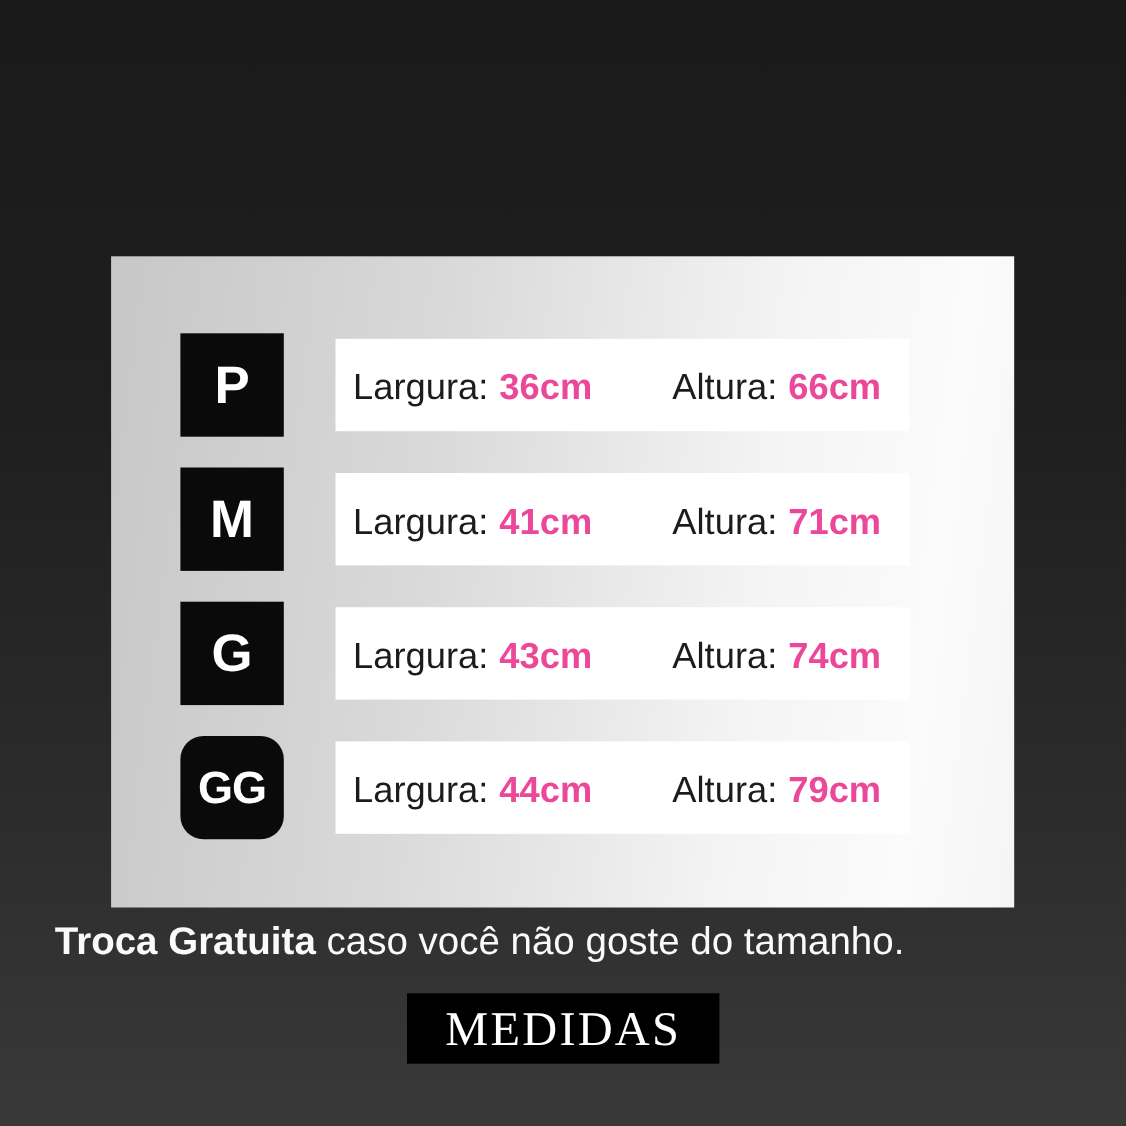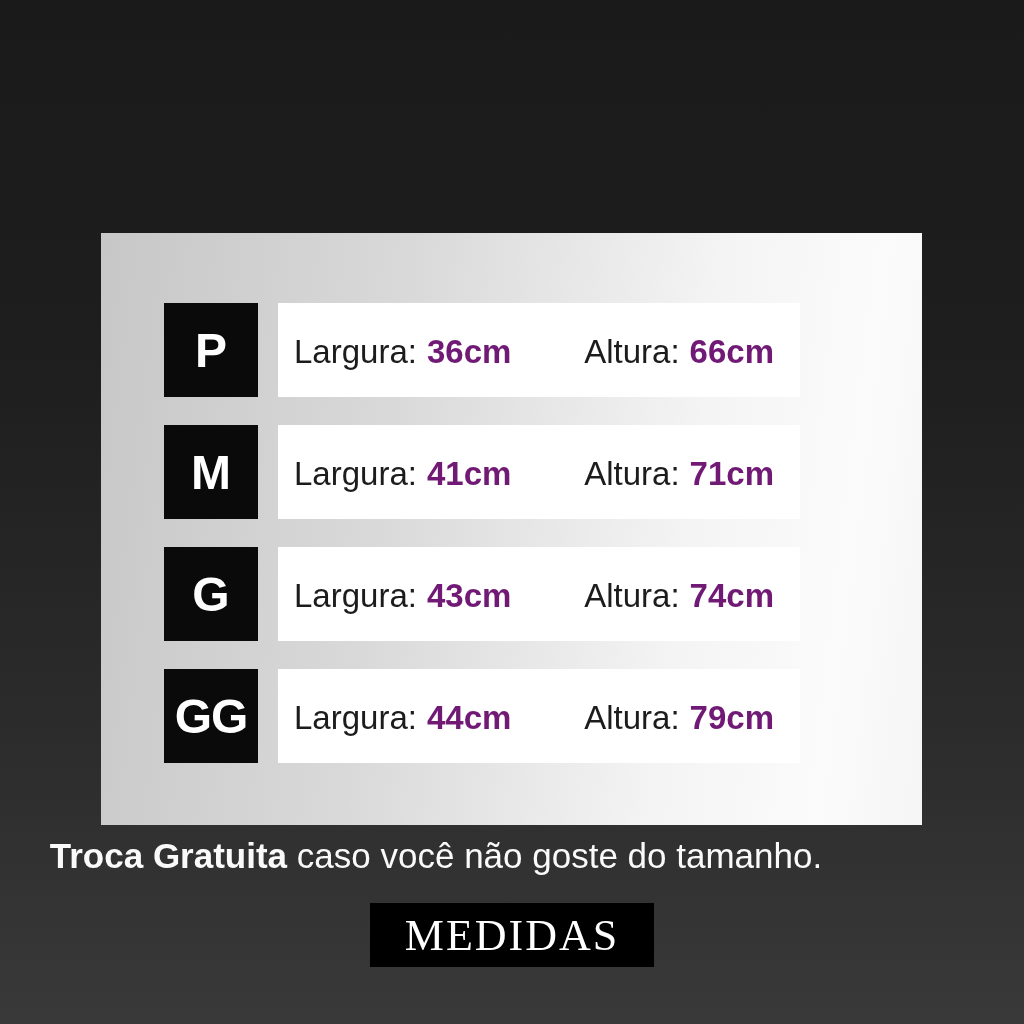--- a/index.html
+++ b/index.html
@@ -59,41 +59,41 @@
     height: 94px;
     background: #0a0a0a;
     color: #ffffff;
     display: flex;
     align-items: center;
     justify-content: center;
     font-size: 48px;
     font-weight: 700;
     flex: 0 0 auto;
   }
-  .row:nth-child(4) .badge { font-size: 48px; letter-spacing: -1px; }
+  .row:nth-child(4) .badge { font-size: 41px; letter-spacing: -1px; border-radius: 21px; }
   .bar {
-    margin-left: 20px;
+    margin-left: 47px;
     width: 522px;
-    height: 94px;
+    height: 84px;
     background: #ffffff;
     display: flex;
     align-items: center;
     justify-content: space-between;
     box-sizing: border-box;
     padding: 4px 26px 0 16px;
   }
   .measure {
     display: flex;
     align-items: baseline;
     gap: 10px;
     font-size: 33px;
     color: #1c1c1c;
     white-space: nowrap;
   }
-  .measure .val { font-weight: 700; color: #701a75; }
+  .measure .val { font-weight: 700; color: #ec4899; }
   
   .exchange-note {
     position: absolute;
     left: 0;
     top: 833px;
     width: 872px;
     text-align: center;
     color: #fafafa;
     font-size: 35px;
     line-height: 46px;

